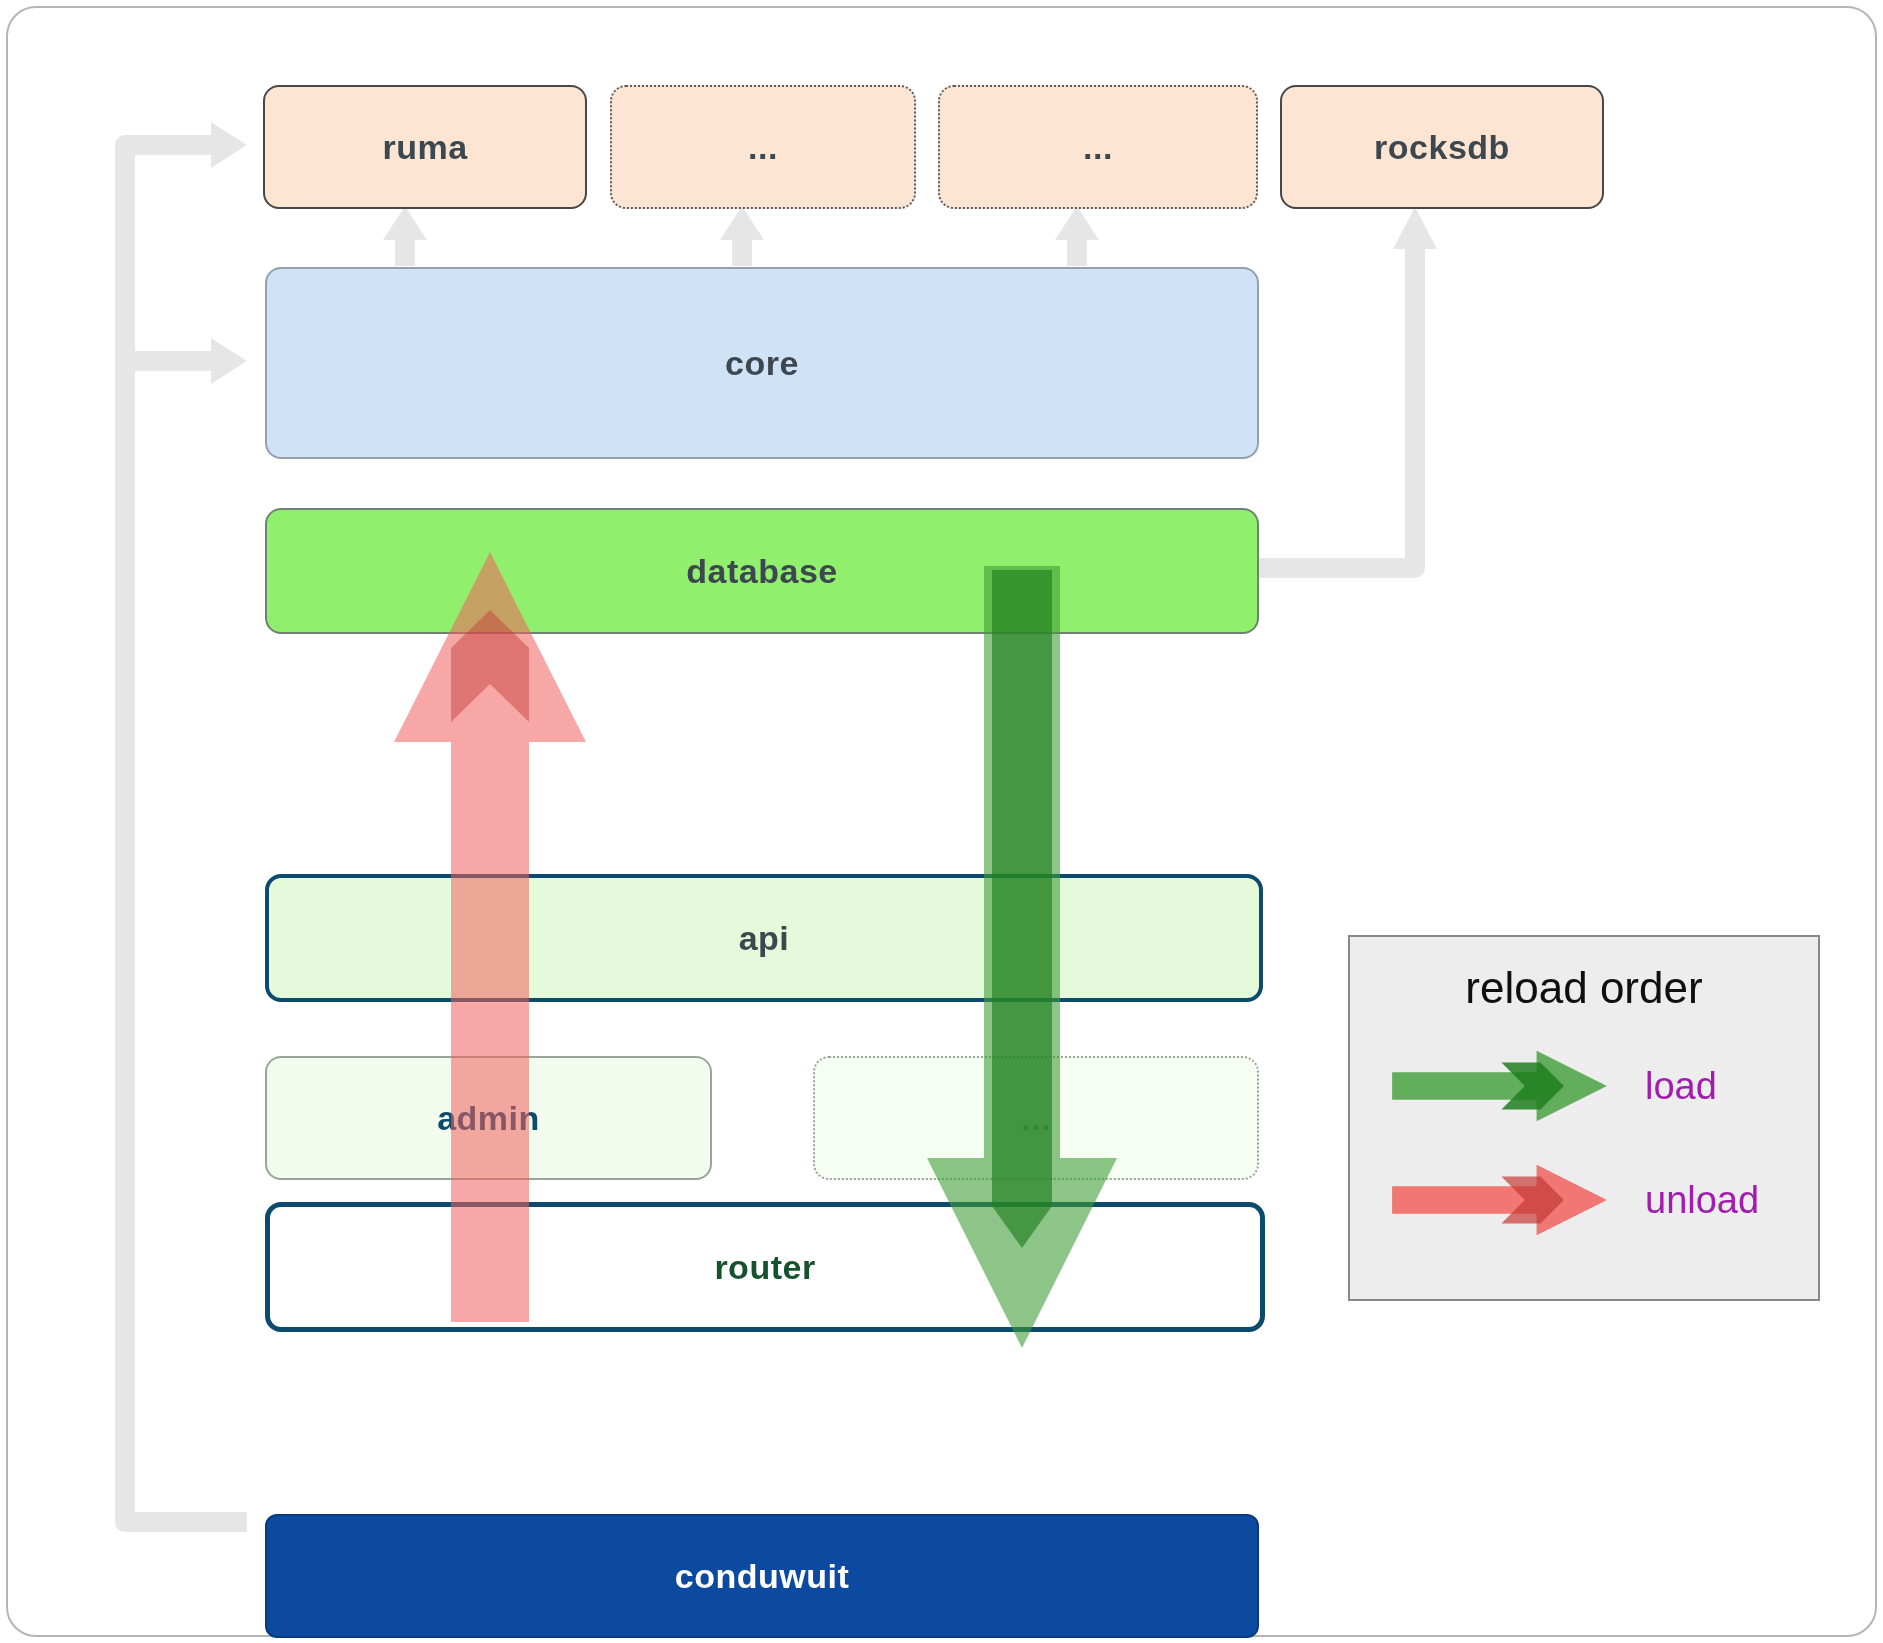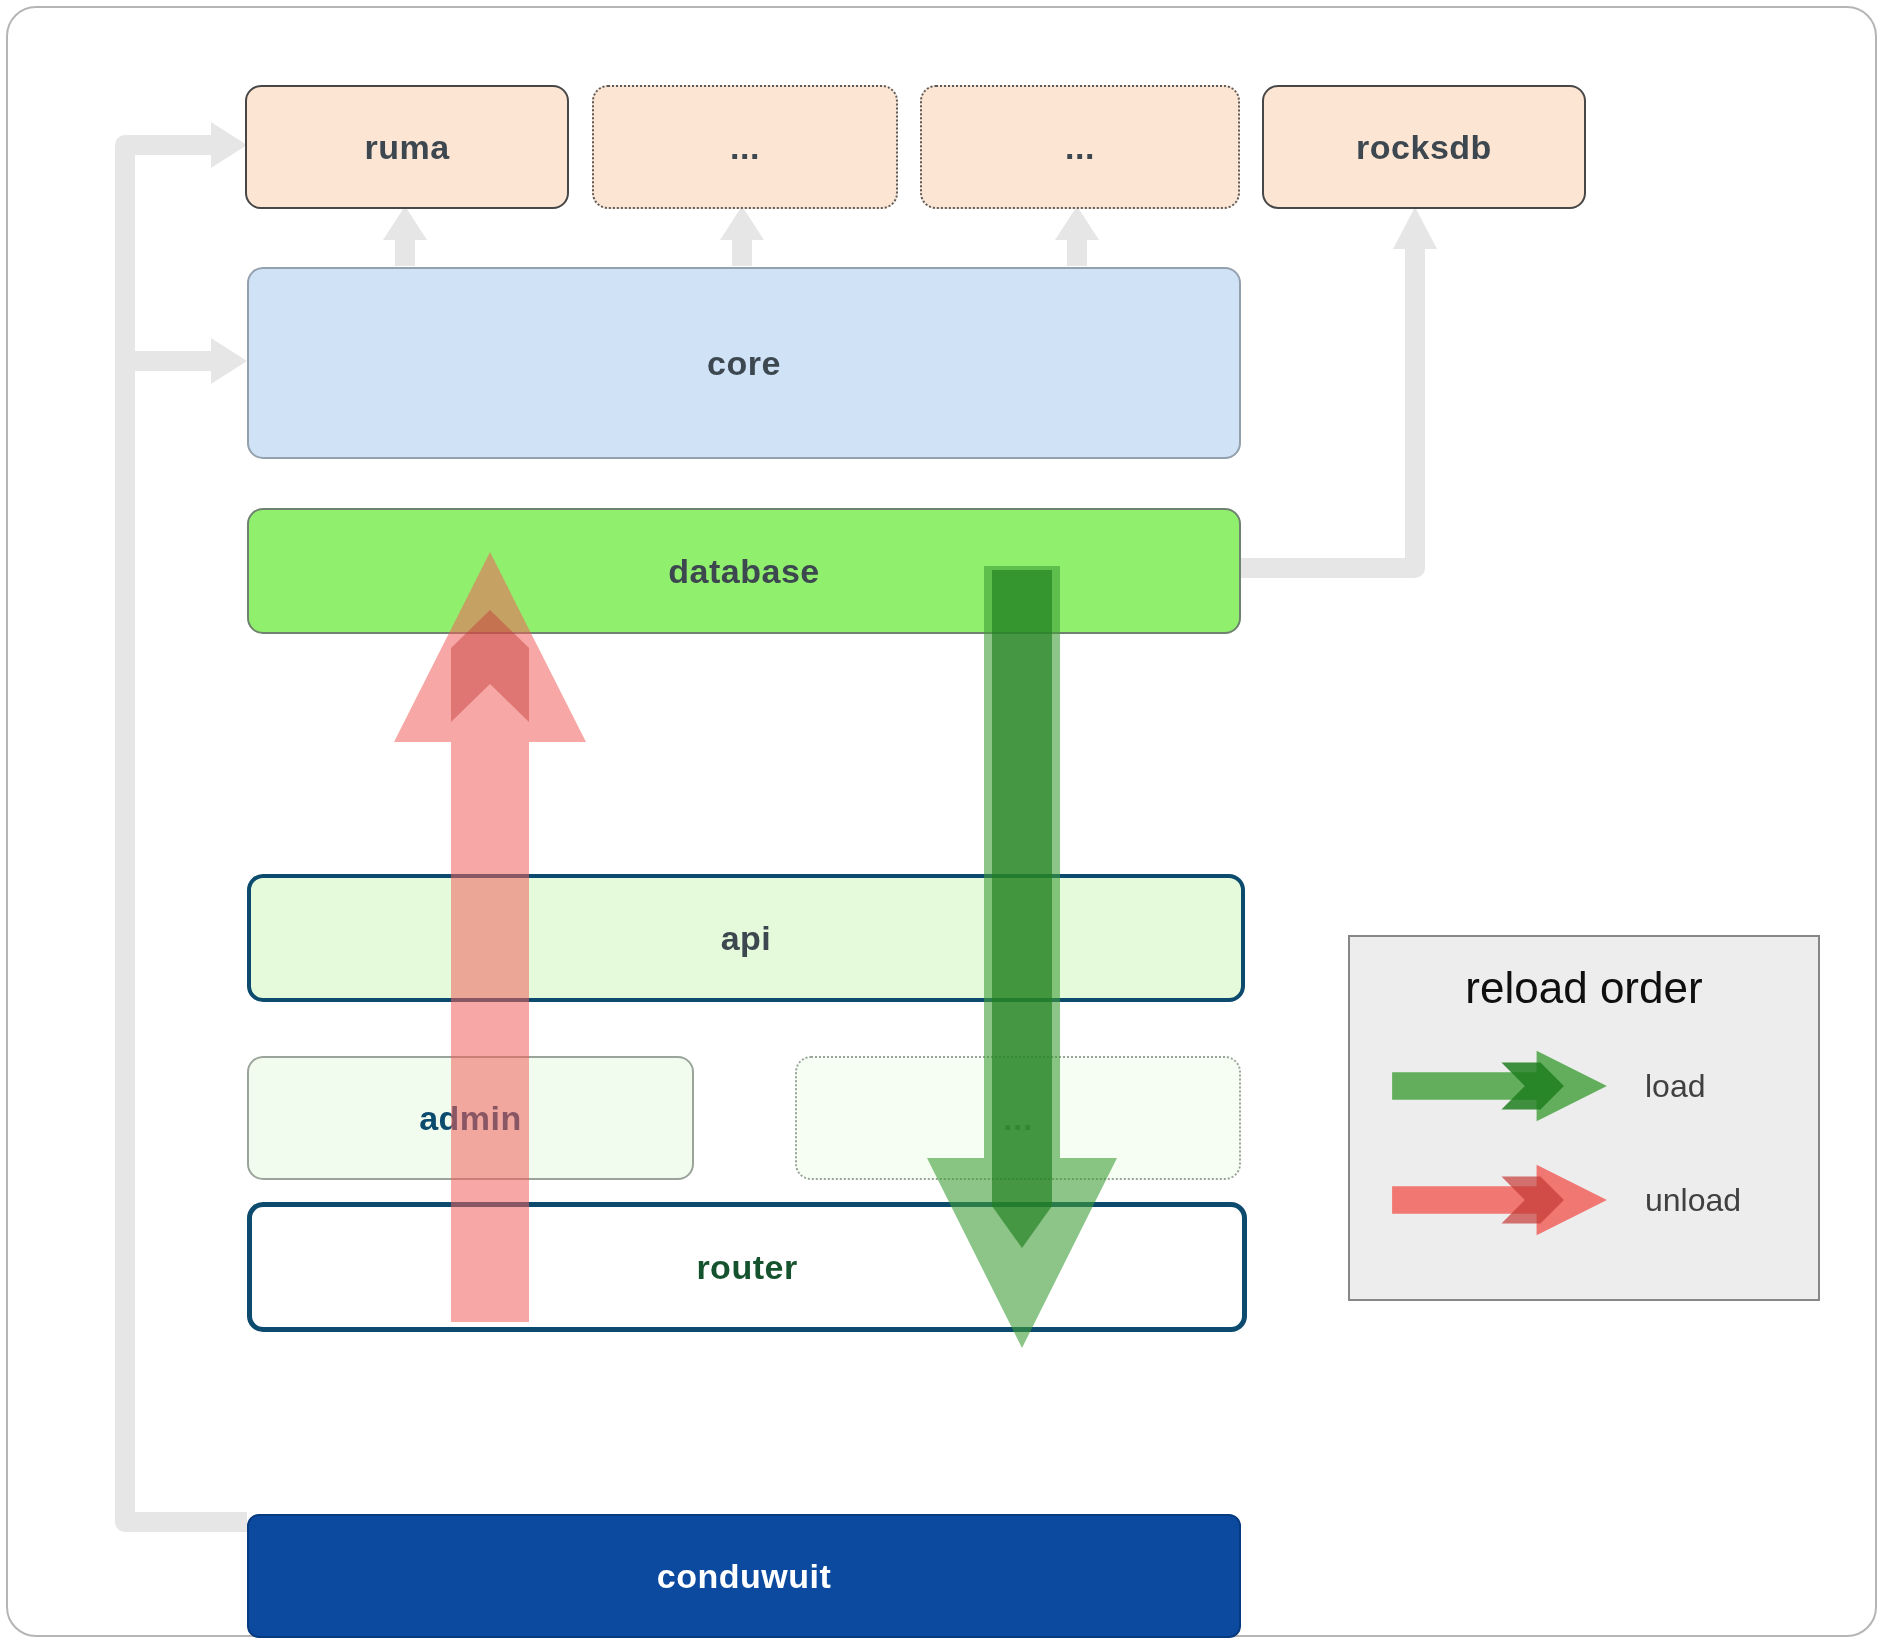--- a/index.html
+++ b/index.html
@@ -11,20 +11,21 @@
   svg.layer { position: absolute; left: 0; top: 0; pointer-events: none; }
   #gray-connectors { z-index: 1; }
   #big-arrows { z-index: 3; }
 
   .box {
     position: absolute; z-index: 2;
     display: flex; align-items: center; justify-content: center;
     border-radius: 16px;
     font-size: 34px; font-weight: bold; color: #3d4750;
     letter-spacing: 0.5px;
+    margin-left: 18px;
   }
 
   #box-ruma      { left: 245px;  top: 85px;   width: 320px; height: 120px; background: var(--c-peach,#fce5d3); border: 2px solid #474747; }
   #box-ellipsis1 { left: 592px;  top: 85px;   width: 302px; height: 120px; background: var(--c-peach,#fce5d3); border: 2px dotted #5a5a5a; }
   #box-ellipsis2 { left: 920px;  top: 85px;   width: 316px; height: 120px; background: var(--c-peach,#fce5d3); border: 2px dotted #5a5a5a; }
   #box-rocksdb   { left: 1262px; top: 85px;   width: 320px; height: 120px; background: var(--c-peach,#fce5d3); border: 2px solid #474747; }
 
   #box-core      { left: 247px;  top: 267px;  width: 990px; height: 188px; background: var(--c-core-blue,#cfe2f6);      border: 2px solid #93a0ad; }
   #box-database  { left: 247px;  top: 508px;  width: 990px; height: 122px; background: var(--c-database-green,#90f06e); border: 2px solid #6f826f; }
   #box-service   { left: 247px;  top: 692px;  width: 990px; height: 120px; background: var(--c-service-green,#cdf6bb);  border: 2px solid #8a9a8a; }
@@ -43,21 +44,21 @@
     display: flex; flex-direction: column; align-items: stretch; margin-left: 8px;
   }
   #legend-title {
     margin-top: 26px; text-align: center;
     font-size: 44px; font-weight: 500; color: #0f0f0f;
   }
   .legend-row {
     display: flex; align-items: center; gap: 38px;
     margin-top: 32px; padding-left: 42px;
   }
-  .legend-label { font-size: 32px; color: #404040; }
+  .legend-label { font-size: 38px; color: #a21caf; }
 </style>
 </head>
 <body>
 
 <div class="stage">
   <div class="frame"></div>
 
   <svg id="gray-connectors" class="layer" width="1883" height="1643" viewBox="0 0 1883 1643">
     <g>
       <path d="M247 1522 H125 V145 H211" style="stroke:var(--c-connector-gray,#e6e6e6)" stroke-width="20" fill="none" stroke-linejoin="round"></path>

